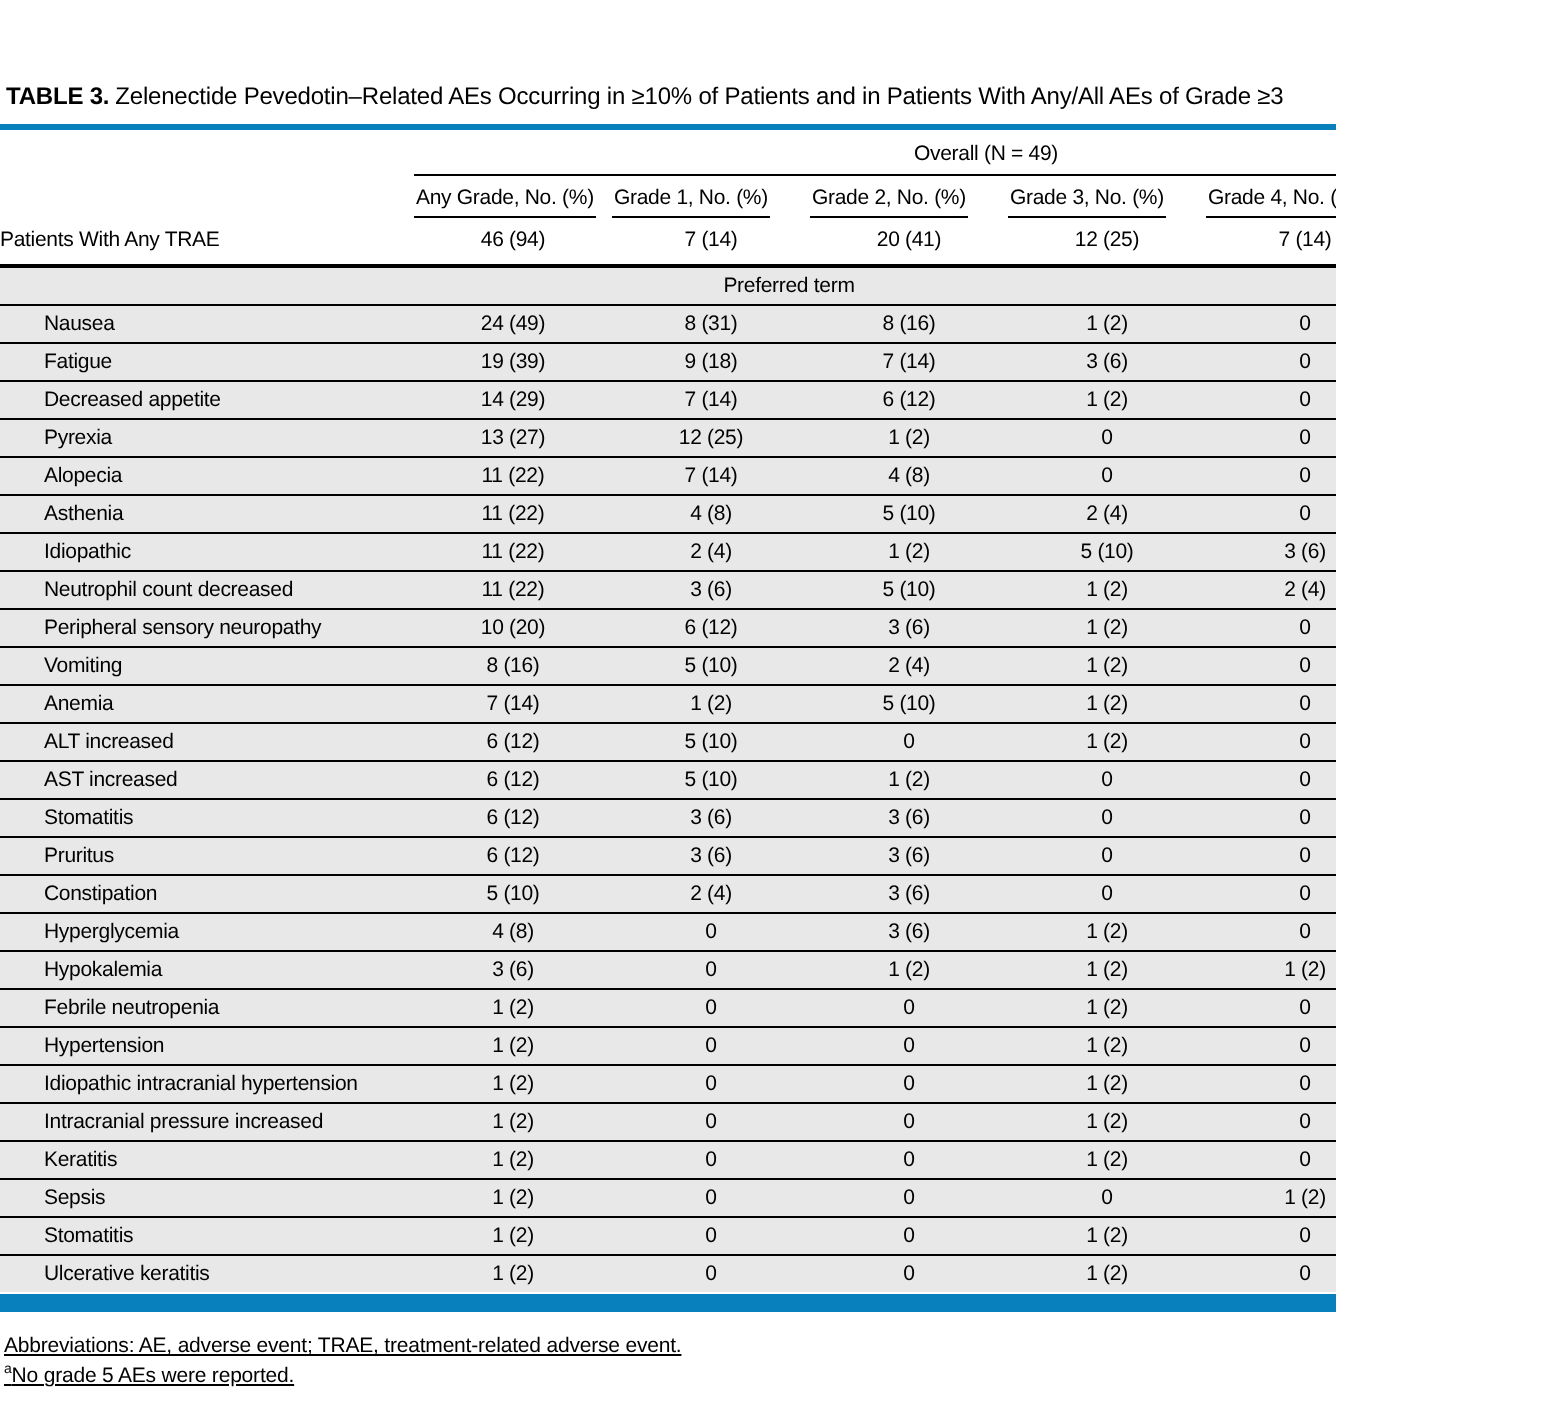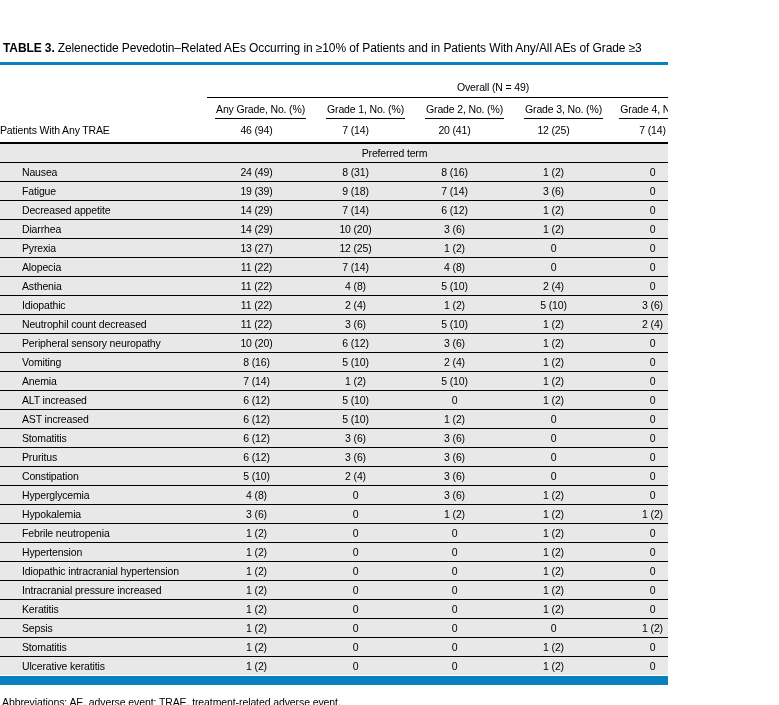--- a/index.html
+++ b/index.html
@@ -22,22 +22,22 @@
   .rule-bottom{height:3px;margin-top:auto;}
   .bar{height:9px;background:var(--accent-blue);width:779px;margin-top:1px;flex:0 0 auto;}
 
   table{border-collapse:collapse;table-layout:fixed;width:779px;
         font-size:10.5px;line-height:12px;letter-spacing:-0.15px;flex:0 0 auto;}
   col.c-term{width:207px;}
   col.c-data{width:99px;}
   col.c-fill{width:77px;}
   td{padding:0;vertical-align:middle;}
 
-  .overall-cell{text-align:center;padding:16px 0 4px;border-bottom:1px solid #000;}
-  .hdr{text-align:right;padding:5px 0 0;}
+  .overall-cell{text-align:center;padding:6px 0 4px;border-bottom:1px solid #000;}
+  .hdr{text-align:left;padding:5px 0 0;}
   .hdr .u{display:inline-block;border-bottom:1px solid #000;padding:0 1px 3px;}
   .summary-row td{border-bottom:2px solid #000;padding:5px 0 6px;}
   .summary-term{text-align:left;padding-left:4px;}
   .val{text-align:center;}
 
   tbody td{background:var(--row-gray);padding:3px 0;}
   tbody tr + tr td{border-top:1px solid #000;}
   .section-cell{padding-left:10px;text-align:center;}
   tbody td.term{padding-left:22px;text-align:left;}
 
@@ -116,29 +116,20 @@
         <tr>
           <td class="term">Decreased appetite</td>
           <td class="val">14 (29)</td>
           <td class="val">7 (14)</td>
           <td class="val">6 (12)</td>
           <td class="val">1 (2)</td>
           <td class="val">0</td>
           <td class="fill"></td>
         </tr>
         <tr>
-          <td class="term">Diarrhea</td>
-          <td class="val">14 (29)</td>
-          <td class="val">10 (20)</td>
-          <td class="val">3 (6)</td>
-          <td class="val">1 (2)</td>
-          <td class="val">0</td>
-          <td class="fill"></td>
-        </tr>
-        <tr>
           <td class="term">Pyrexia</td>
           <td class="val">13 (27)</td>
           <td class="val">12 (25)</td>
           <td class="val">1 (2)</td>
           <td class="val">0</td>
           <td class="val">0</td>
           <td class="fill"></td>
         </tr>
         <tr>
           <td class="term">Alopecia</td>

